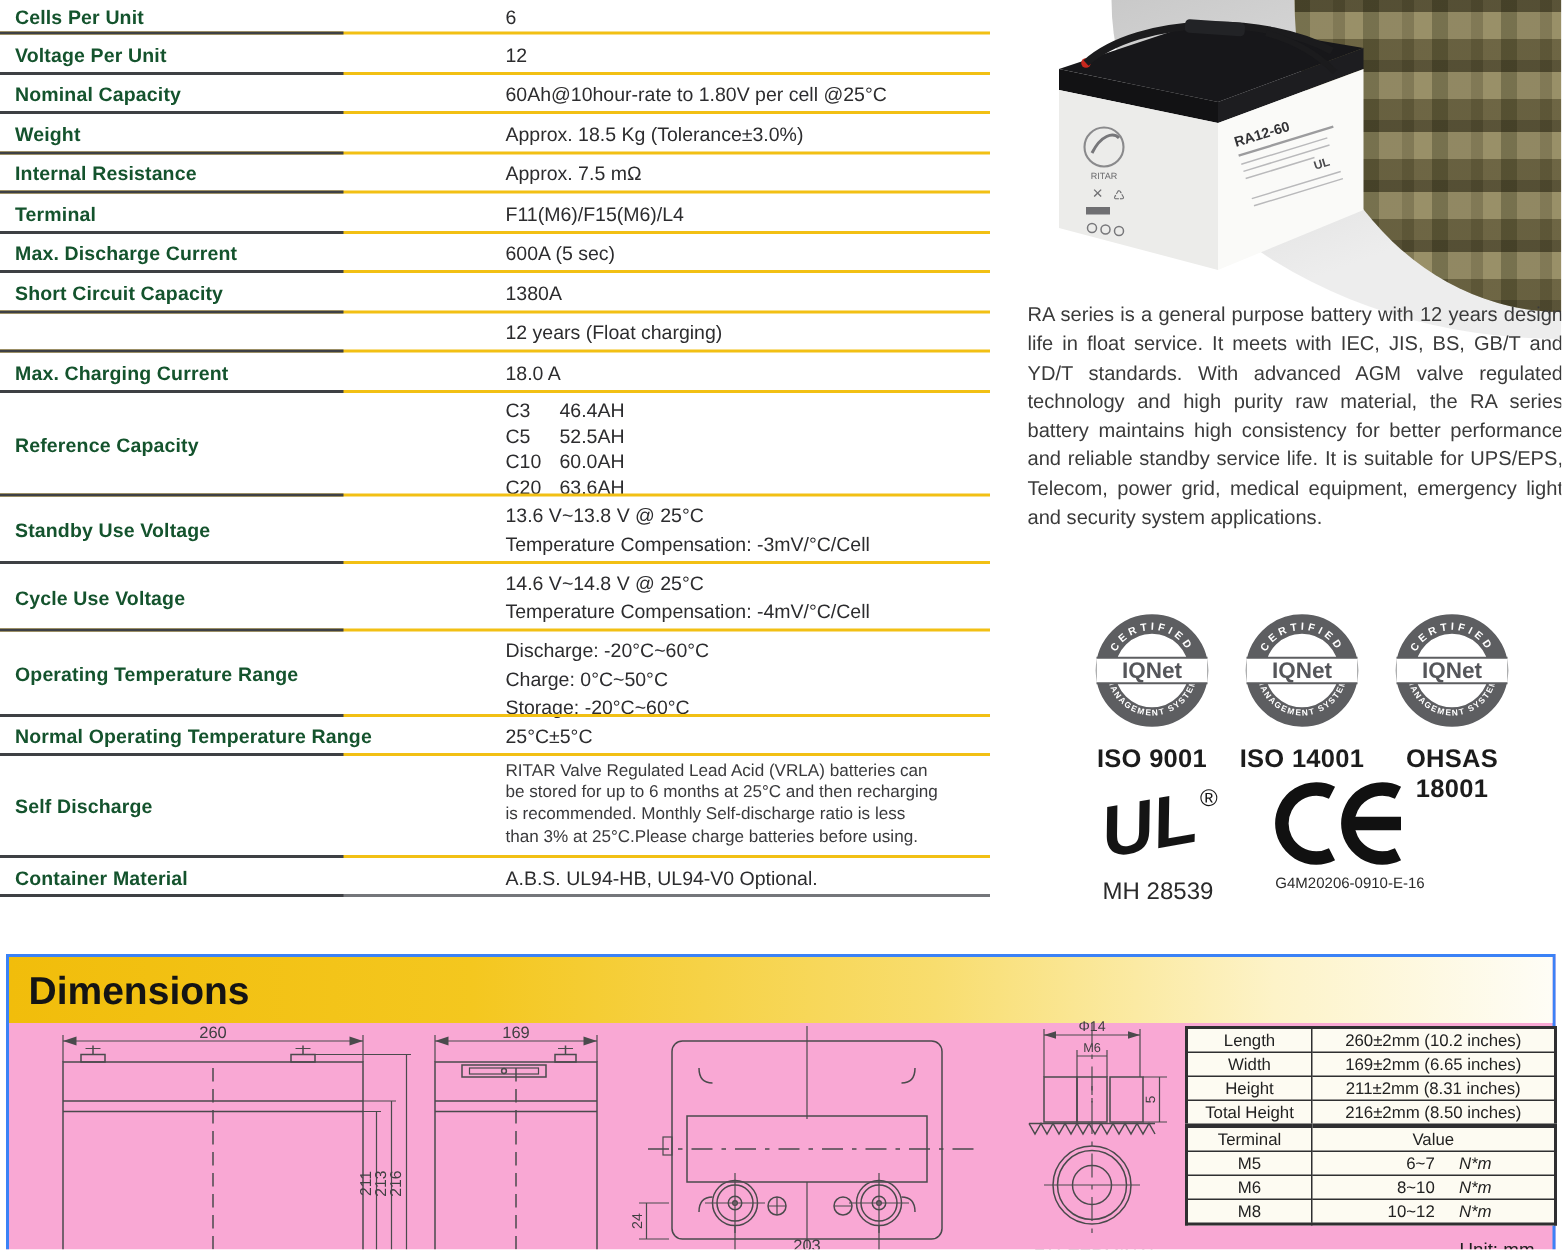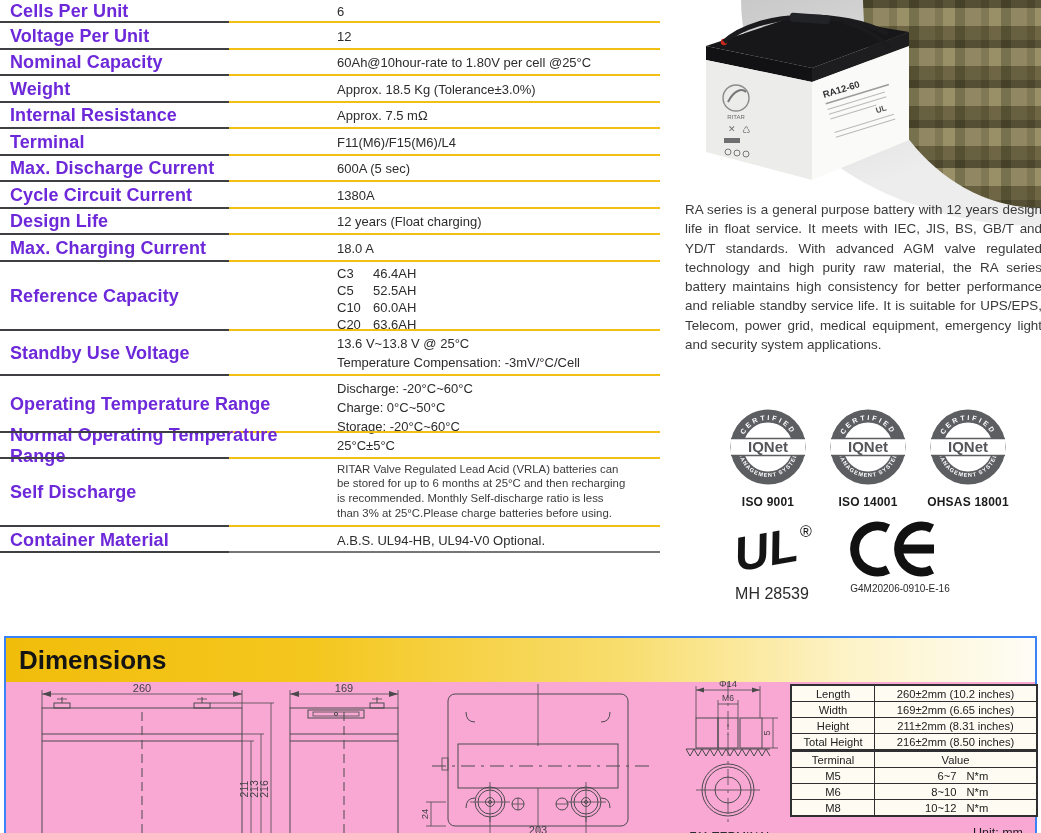--- a/index.html
+++ b/index.html
@@ -4,62 +4,62 @@
 <style>
   html,body{margin:0;padding:0;background:#ffffff;font-family:"Liberation Sans","DejaVu Sans",sans-serif;}
   .page{position:relative;width:1041px;height:833px;background:#fff;overflow:hidden;}
 
   
   .spec{position:absolute;left:0;top:0;width:660px;}
   .srow{position:relative;display:flex;align-items:center;}
   .srow::after{content:"";position:absolute;left:0;right:0;bottom:0;height:2px;background:#f2c014;}
   .srow::before{content:"";position:absolute;left:0;bottom:0;width:229px;height:2px;background:#3e4044;z-index:1;}
   .srow.last::after{background:#74767a;}
-  .slabel{width:318px;padding-left:10px;font-size:18px;font-weight:bold;color:#6d28d9;letter-spacing:.1px;}
+  .slabel{width:318px;padding-left:10px;font-size:13px;font-weight:bold;color:#14532d;letter-spacing:.1px;}
   .svalue{position:absolute;left:337px;right:4px;font-size:13px;color:#2c2c2e;}
   .vtop{top:3px;}
   .vline{line-height:17px;}
   .lh19 .vline{line-height:19px;}
   .ccode{display:inline-block;width:36px;}
   .small .vline{font-size:11.4px;line-height:14.8px;color:#3a3a3c;}
   .r-first{height:23px;} .r-single{height:26.5px;} .r-ref{height:69px;}
   .r-two{height:45px;} .r-three{height:57px;} .r-n{height:26px;}
   .r-self{height:68.5px;} .r-last{height:26px;}
 
   
   .swoosh{position:absolute;right:0;top:0;width:300px;height:226px;background:linear-gradient(160deg,#c9c9c9,#ededed 70%);border-bottom-left-radius:100% 100%;}
   .photo{position:absolute;right:0;top:0;width:178px;height:208px;border-bottom-left-radius:100% 100%;overflow:hidden;
     background:repeating-linear-gradient(90deg,#6e6843 0 10px,#8a8159 10px 26px,#79714b 26px 34px,#93895f 34px 46px);}
   .photo::after{content:"";position:absolute;inset:0;background:repeating-linear-gradient(180deg,rgba(20,18,8,.45) 0 8px,rgba(255,255,255,.06) 8px 26px,rgba(40,36,18,.35) 26px 40px);}
   .battery{position:absolute;left:694px;top:2px;}
   .desc{position:absolute;left:685px;top:200px;width:357px;font-size:13.4px;line-height:19.3px;color:#3a3a3a;text-align:justify;}
   .certs{position:absolute;left:722px;top:409px;display:flex;gap:8px;}
   .cert{width:92px;text-align:center;}
-  .cert .lbl{margin-top:6px;font-size:12px;font-weight:bold;color:#1c1c1c;letter-spacing:.2px;}
+  .cert .lbl{margin-top:6px;font-size:17px;font-weight:bold;color:#1c1c1c;letter-spacing:.2px;}
   .marks{position:absolute;left:728px;top:521px;display:flex;align-items:flex-start;gap:34px;}
   .mark{text-align:center;}
   .mark .code{font-size:16px;color:#2a2a2a;margin-top:2px;}
   .mark .code.tiny{font-size:10px;}
 
   
   .dim-section{position:absolute;left:4px;top:636px;width:1029px;height:210px;background:#f9a8d4;border:2px solid #3b82f6;}
   .dim-header{height:44px;background:linear-gradient(90deg,#f1bd0b 0%,#f4c71f 30%,#f8dd6e 60%,#fdf3c8 82%,#fefdf6 100%);}
   .dim-title{padding:7px 0 0 13px;font-size:26px;font-weight:bold;color:#141414;}
   .dim-section svg{position:absolute;}
   .dim-section svg text{font-family:"Liberation Sans","DejaVu Sans",sans-serif;fill:#3f3f41;}
   .dwg line,.dwg path,.dwg rect,.dwg circle,.dwg polyline{stroke:#4a4a4c;fill:none;stroke-width:1;}
   .dwg .thin{stroke-width:.8;}
   .dwg .arrow{fill:#4a4a4c;stroke:none;}
 
   .dim-table{position:absolute;left:784px;top:46px;width:248px;border-collapse:collapse;border:2px solid #2f2f31;background:#fdfbf2;}
   .dim-table td{border:1px solid #2f2f31;font-size:11.2px;color:#222;height:15px;text-align:center;padding:0 2px;}
   .dim-table td.k{width:78px;}
   .dim-table tr.sep td{border-top:3px solid #2f2f31;}
   .tv1{display:inline-block;width:46px;text-align:right;}
-  .tv2{display:inline-block;width:34px;text-align:left;margin-left:10px;}
+  .tv2{display:inline-block;width:34px;text-align:center;margin-left:10px;font-style:italic;}
   .unit-note{position:absolute;right:12px;top:188px;font-size:12.5px;color:#1e1e1e;}
   .f11-label{position:absolute;left:660px;top:192px;width:130px;text-align:center;font-size:12px;color:#2b2b2d;}
 </style>
 </head>
 <body>
 
 <div class="page">
 
   <div class="swoosh"></div>
   <div class="photo"></div>
@@ -118,45 +118,51 @@
     </div>
     <div class="srow r-single">
       <div class="slabel">Terminal</div>
       <div class="svalue">F11(M6)/F15(M6)/L4</div>
     </div>
     <div class="srow r-single">
       <div class="slabel">Max. Discharge Current</div>
       <div class="svalue">600A (5 sec)</div>
     </div>
     <div class="srow r-single">
-      <div class="slabel">Cycle Circuit Current</div>
+      <div class="slabel">Short Circuit Capacity</div>
       <div class="svalue">1380A</div>
     </div>
     <div class="srow r-single">
-      <div class="slabel">Design Life</div>
       <div class="svalue">12 years (Float charging)</div>
     </div>
     <div class="srow r-single">
       <div class="slabel">Max. Charging Current</div>
       <div class="svalue">18.0 A</div>
     </div>
     <div class="srow r-ref">
       <div class="slabel">Reference Capacity</div>
       <div class="svalue vtop">
         <div class="vline"><span class="ccode">C3</span><span>46.4AH</span></div>
         <div class="vline"><span class="ccode">C5</span><span>52.5AH</span></div>
         <div class="vline"><span class="ccode">C10</span><span>60.0AH</span></div>
         <div class="vline"><span class="ccode">C20</span><span>63.6AH</span></div>
       </div>
     </div>
     <div class="srow r-two lh19">
       <div class="slabel">Standby Use Voltage</div>
       <div class="svalue vtop">
         <div class="vline">13.6 V~13.8 V  @ 25°C</div>
         <div class="vline">Temperature Compensation: -3mV/°C/Cell</div>
+      </div>
+    </div>
+    <div class="srow r-two lh19">
+      <div class="slabel">Cycle Use Voltage</div>
+      <div class="svalue vtop">
+        <div class="vline">14.6 V~14.8 V  @ 25°C</div>
+        <div class="vline">Temperature Compensation: -4mV/°C/Cell</div>
       </div>
     </div>
     <div class="srow r-three lh19">
       <div class="slabel">Operating Temperature Range</div>
       <div class="svalue vtop">
         <div class="vline">Discharge: -20°C~60°C</div>
         <div class="vline">Charge: 0°C~50°C</div>
         <div class="vline">Storage: -20°C~60°C</div>
       </div>
     </div>

